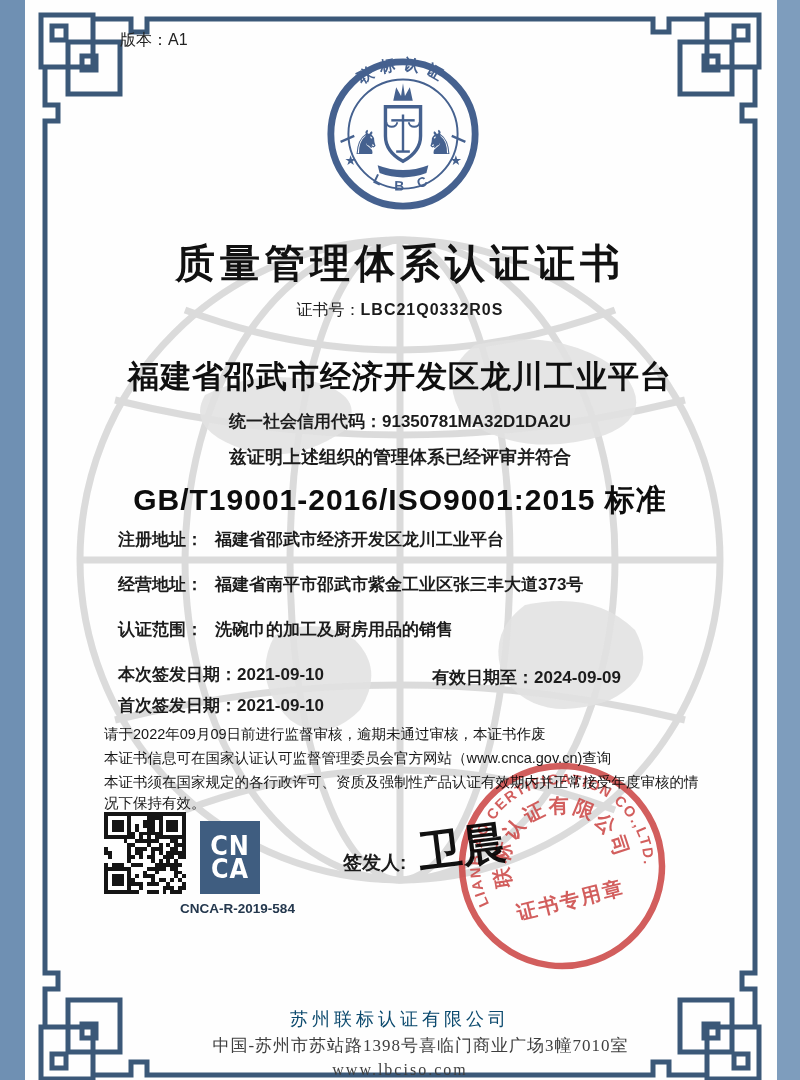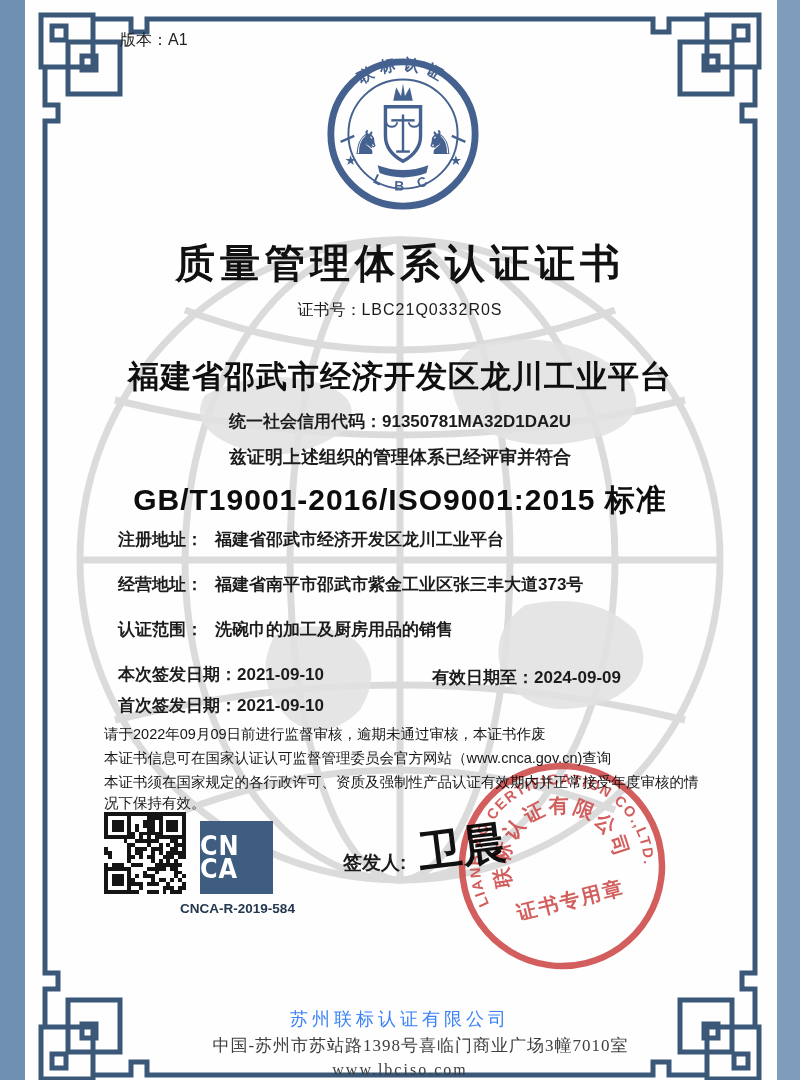--- a/index.html
+++ b/index.html
@@ -10,44 +10,44 @@
   .band.right{right:0;width:23px;background:#7e9dbd;}
   .abs{position:absolute;}
   .ctr{left:45px;right:45px;text-align:center;margin-top:12px;}
   .frame{position:absolute;inset:0;z-index:2;pointer-events:none;}
   .watermark{position:absolute;left:55px;top:215px;z-index:0;opacity:.85;}
   .content{position:absolute;inset:0;z-index:3;color:#1c1c1c;}
   .version{left:120px;top:30px;font-size:16px;color:#222;}
   .logo{left:325px;top:56px;width:156px;height:156px;}
   .title{top:224px;font-size:40px;font-weight:bold;letter-spacing:5px;color:#111;}
   .certno{top:288px;font-size:16px;}
-  .certno .num{font-weight:normal;letter-spacing:1px;}
+  .certno .num{font-weight:bold;letter-spacing:1px;}
   .awarded{top:320px;font-size:17px;font-family:"Liberation Serif","DejaVu Serif",serif;font-style:italic;font-weight:bold;}
   .company{top:344px;font-size:31px;font-weight:bold;letter-spacing:1px;color:#0f0f0f;}
   .credit{top:398px;font-size:17px;font-weight:600;}
   .statement{top:433px;font-size:18px;font-weight:600;}
   .standard{top:468px;font-size:30px;font-weight:bold;letter-spacing:1px;color:#0d0d0d;}
   .fieldrow{left:118px;font-size:17px;font-weight:600;}
   .fieldrow .lab{margin-right:12px;}
   .f0{top:528px;} .f1{top:573px;} .f2{top:618px;}
   .d-issue{left:118px;top:663px;font-size:17px;font-weight:600;}
   .d-valid{left:432px;top:666px;font-size:17px;font-weight:600;}
   .d-first{left:118px;top:694px;font-size:17px;font-weight:600;}
   .notes{left:104px;top:724px;width:606px;font-size:14.5px;line-height:1.5;color:#161616;}
   .notes p{margin:0 0 2px 0;}
   .qr{left:104px;top:812px;width:82px;height:82px;display:grid;grid-template-columns:repeat(21,1fr);grid-template-rows:repeat(21,1fr);background:#fff;}
   .qr i{background:transparent;}
   .qr i.on{background:#151515;}
-  .cnca{left:200px;top:821px;width:73px;height:73px;background:#3f5d80;color:#fff;display:flex;flex-direction:column;align-items:flex-start;justify-content:center;font-weight:bold;font-size:24px;line-height:.95;letter-spacing:1px;font-family:"DejaVu Sans","Liberation Sans",sans-serif;}
+  .cnca{left:200px;top:821px;width:60px;height:73px;background:#3f5d80;color:#fff;display:flex;flex-direction:column;align-items:center;justify-content:center;font-weight:bold;font-size:24px;line-height:.95;letter-spacing:1px;font-family:"DejaVu Sans","Liberation Sans",sans-serif;}
   .cnca span{display:block;transform:scaleY(1.1);}
   .cnca-code{left:160px;top:901px;width:155px;text-align:center;font-size:13.5px;font-weight:bold;color:#23374d;}
   .signer{left:343px;top:850px;font-size:19px;font-weight:600;}
   .signature{left:418px;top:818px;font-size:44px;font-weight:bold;font-family:"Liberation Serif","DejaVu Serif",serif;transform:rotate(-7deg);color:#111;}
   .stamp{left:452px;top:756px;width:220px;height:220px;transform:rotate(-14deg);opacity:.88;mix-blend-mode:multiply;}
-  .footer-co{top:995px;font-size:18px;font-family:"Liberation Serif","DejaVu Serif",serif;letter-spacing:4px;color:#3b82f6;}
+  .footer-co{top:995px;font-size:18px;font-family:"Liberation Serif","DejaVu Serif",serif;letter-spacing:4px;color:#0c4a6e;}
   .footer-addr{top:1022px;font-size:17px;font-family:"Liberation Serif","DejaVu Serif",serif;letter-spacing:1px;color:#3e3e3e;padding-left:41px;}
   .footer-web{top:1049px;font-size:16px;font-family:"Liberation Serif","DejaVu Serif",serif;letter-spacing:2px;color:#3e3e3e;}
 </style>
 </head>
 <body>
 
 <div class="page">
 
   <div class="band left"></div>
   <div class="band right"></div>

